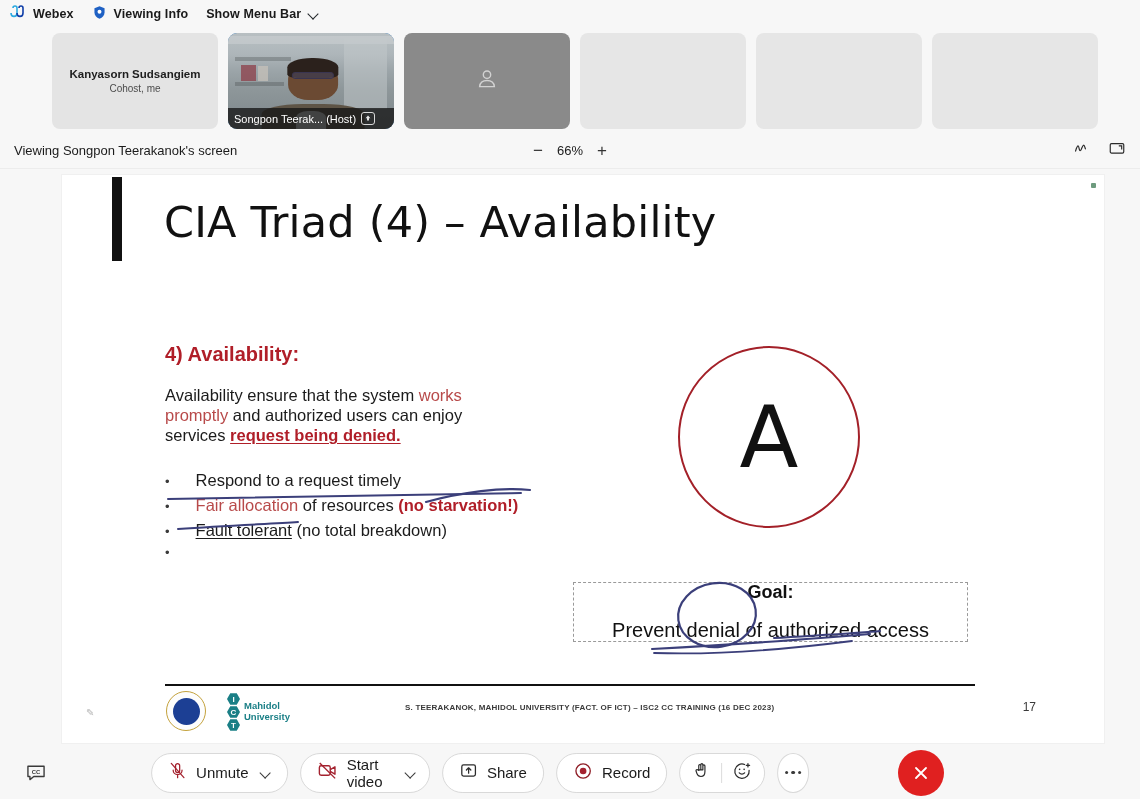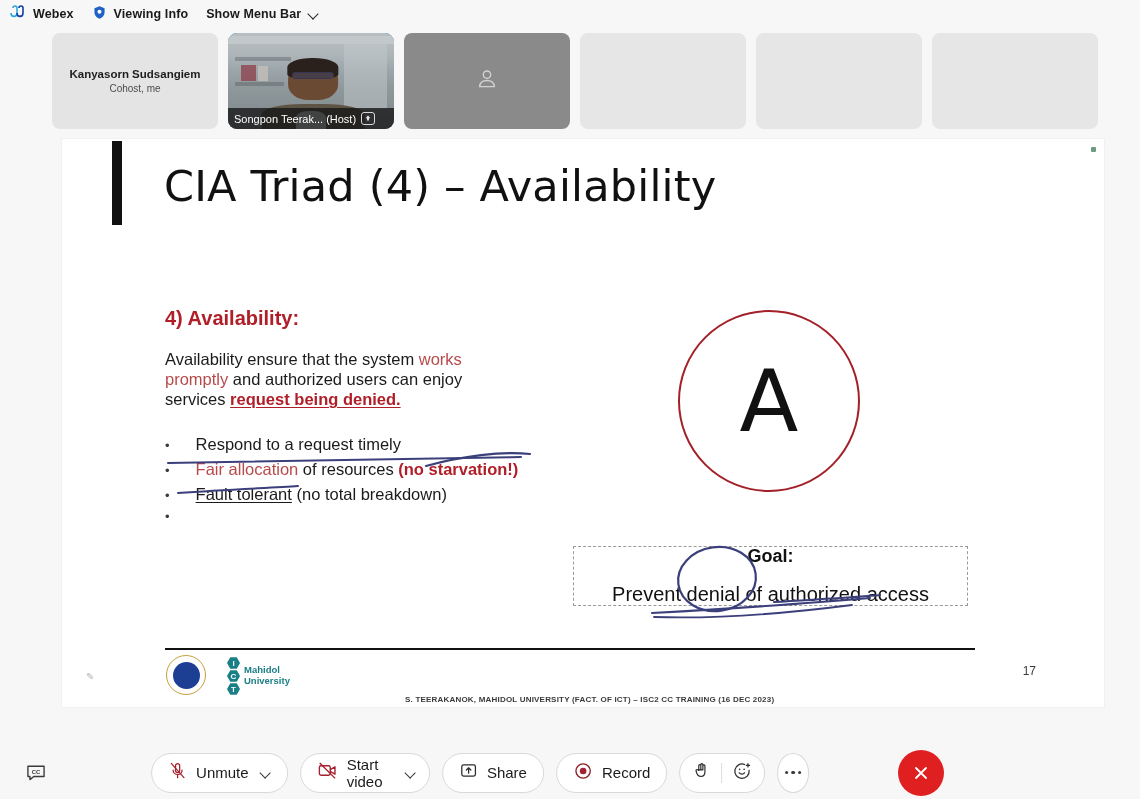--- a/index.html
+++ b/index.html
@@ -129,21 +129,21 @@
     border: 1.5px dashed #9a9a9a; display: flex; flex-direction: column;
     align-items: center; justify-content: center; gap: 16px;
   }
   .goal-t { font-size: 18px; font-weight: 700; color: #111; }
   .goal-s { font-size: 20px; color: #111; }
 
   .ink { position: absolute; left: 0; top: 0; width: 1042px; height: 568px; pointer-events: none; }
 
   .rule { position: absolute; left: 103px; top: 509px; width: 810px; height: 2px; background: #111; }
   .footnote {
-    position: absolute; left: 343px; top: 556px;
+    position: absolute; left: 343px; top: 528px;
     font-size: 8px; letter-spacing: .2px; color: #3a3a3a; font-weight: 700;
   }
   .pageno { position: absolute; right: 68px; top: 525px; font-size: 12px; color: #3a3a3a; }
   .pencil-mark { position: absolute; left: 24px; top: 532px; font-size: 10px; color: #b5b5b5; }
 
   .logo-uni {
     position: absolute; left: 104px; top: 516px; width: 40px; height: 40px; border-radius: 50%;
     background: #fdfdfd; border: 1.6px solid #c4a23c; display: flex; align-items: center; justify-content: center;
   }
   .logo-uni i {
@@ -254,20 +254,41 @@
           <path d="M5.2 19c.4-3.6 3.3-5.6 6.8-5.6s6.4 2 6.8 5.6z"></path>
         </svg>
       </span>
     </div>
 
     <div class="tile empty"></div>
     <div class="tile empty"></div>
     <div class="tile empty"></div>
   </div>
 
+  <div class="viewbar">
+    <span class="viewing-text">Viewing Songpon Teerakanok's screen</span>
+    <div class="zoom-ctl">
+      <span class="zoom-btn">−</span>
+      <span class="zoom-val">66%</span>
+      <span class="zoom-btn">+</span>
+    </div>
+    <div class="viewbar-right">
+      <span>
+        <svg width="17" height="17" viewBox="0 0 20 20" fill="none" stroke="#2a2a2a" stroke-width="1.4" stroke-linecap="round">
+          <path d="M3 13c1.2-4 2-6 3-6s1 3 1.6 4.4S9 13 10 10.4 11.6 6 12.6 6s1.3 2.6 2 4.4"></path>
+        </svg>
+      </span>
+      <span>
+        <svg width="18" height="18" viewBox="0 0 20 20" fill="none" stroke="#2a2a2a" stroke-width="1.3">
+          <rect x="2.5" y="4" width="15" height="10.5" rx="1.4"></rect>
+          <path d="M12 6.6h3.2v4"></path>
+        </svg>
+      </span>
+    </div>
+  </div>
 
   <div class="stage">
     <div class="slide">
       <div class="slide-dot"></div>
 
       <div class="title-bar"></div>
       <div class="slide-title">CIA Triad (4) – Availability</div>
 
       <div class="head3">4) Availability:</div>
 

